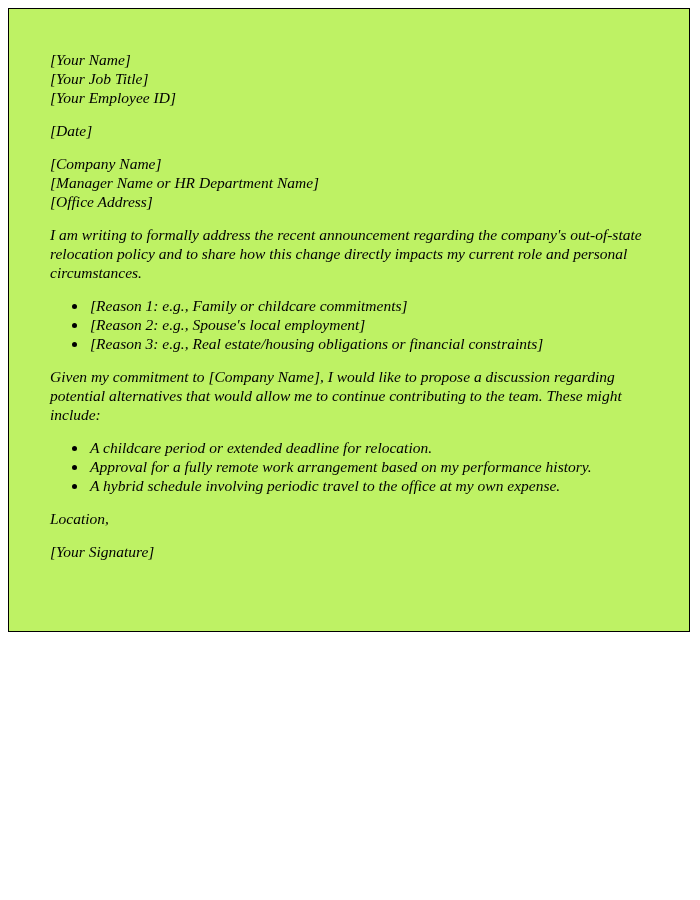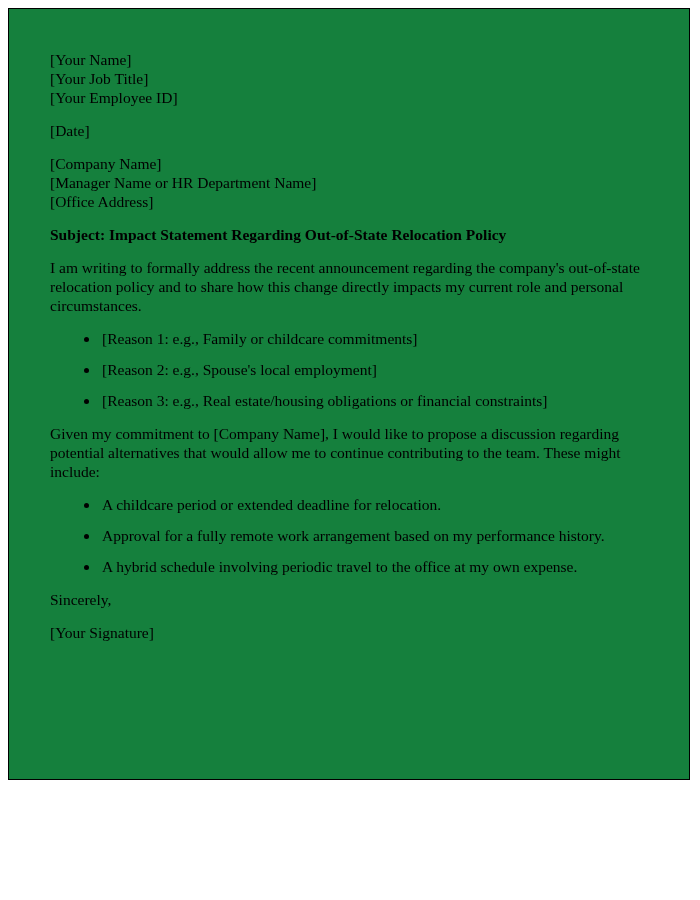--- a/index.html
+++ b/index.html
@@ -14,25 +14,26 @@
     background: #ffffff;
     overflow: hidden;
     font-family: "Liberation Serif", "DejaVu Serif", serif;
     color: #000000;
   }
   .page {
     position: absolute;
     left: 8px;
     top: 8px;
     width: 682px;
-    height: 772px;
+    height: 624px;
     border: 1px solid #000000;
     box-sizing: border-box;
     overflow: hidden;
-    background: #15803d;
+    background: #bef264;
+    font-style: italic;
   }
   .content {
     padding: 41px 42px 0 41px;
     font-size: 15.5px;
     line-height: 19px;
   }
   .block {
     margin: 0 0 14px 0;
   }
   .line {
@@ -40,21 +41,21 @@
   }
   .subject {
     font-weight: bold;
   }
   ul.letter-list {
     margin: 0 0 14px 0;
     padding: 0 0 0 38px;
     list-style-type: disc;
   }
   ul.letter-list li {
-    margin: 12px;
+    margin: 0;
     padding: 0 0 0 2px;
   }
 </style>
 </head>
 <body>
 
 <div class="viewport">
   <div class="page">
     <div class="content">
 
@@ -65,21 +66,20 @@
       </div>
 
       <p class="block">[Date]</p>
 
       <div class="block">
         <p class="line">[Company Name]</p>
         <p class="line">[Manager Name or HR Department Name]</p>
         <p class="line">[Office Address]</p>
       </div>
 
-      <p class="block subject">Subject: Impact Statement Regarding Out-of-State Relocation Policy</p>
 
 
       <p class="block">I am writing to formally address the recent announcement regarding the company's out-of-state relocation policy and to share how this change directly impacts my current role and personal circumstances.</p>
 
 
 
       <ul class="letter-list">
         <li>[Reason 1: e.g., Family or childcare commitments]</li>
         <li>[Reason 2: e.g., Spouse's local employment]</li>
         <li>[Reason 3: e.g., Real estate/housing obligations or financial constraints]</li>
@@ -87,19 +87,19 @@
 
       <p class="block">Given my commitment to [Company Name], I would like to propose a discussion regarding potential alternatives that would allow me to continue contributing to the team. These might include:</p>
 
       <ul class="letter-list">
         <li>A childcare period or extended deadline for relocation.</li>
         <li>Approval for a fully remote work arrangement based on my performance history.</li>
         <li>A hybrid schedule involving periodic travel to the office at my own expense.</li>
       </ul>
 
 
-      <p class="block">Sincerely,</p>
+      <p class="block">Location,</p>
 
       <p class="block">[Your Signature]</p>
 
     </div>
   </div>
 </div>
 
 </body></html>

